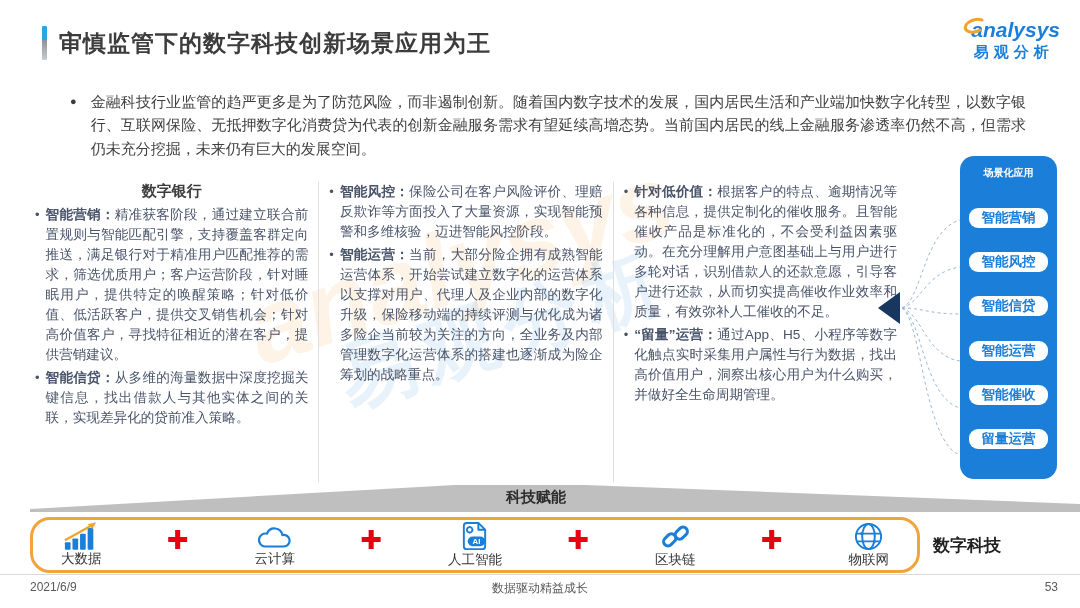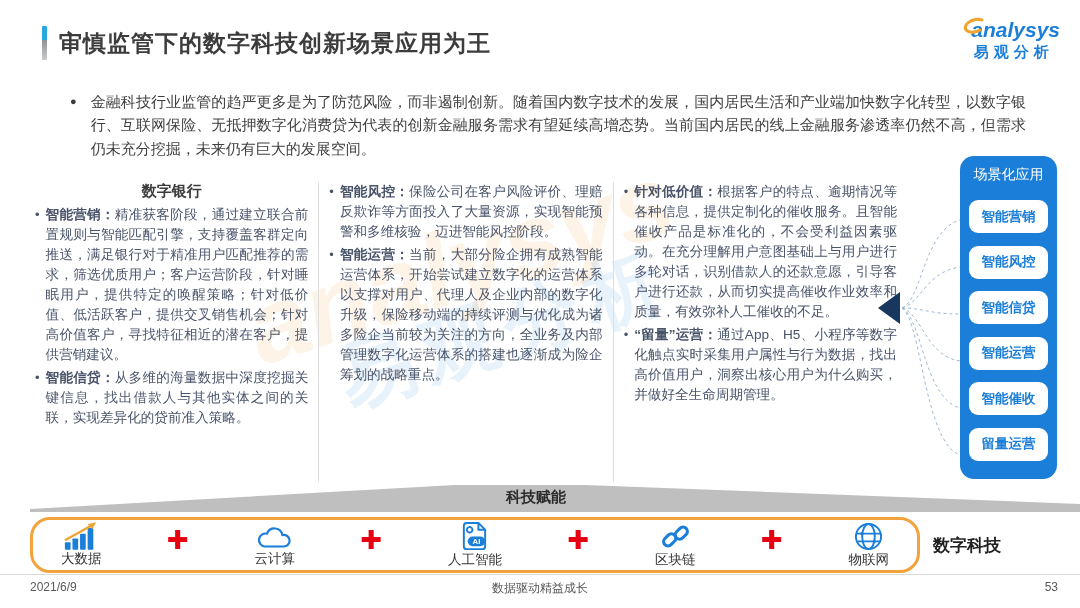--- a/index.html
+++ b/index.html
@@ -31,23 +31,23 @@
   .col-dot{font-size:13px;line-height:20px;margin-right:6px;color:#49546a;}
   .col-body{font-size:13.6px;line-height:1.47;text-align:justify;color:#49546a;}
   .col-label{font-weight:bold;}
   
   .watermark{position:absolute;left:250px;top:210px;z-index:1;transform:rotate(-18deg);pointer-events:none;}
   .wm-en{font-size:104px;font-weight:bold;font-style:italic;color:rgba(242,163,60,0.13);line-height:1;}
   .wm-cn{font-size:76px;font-weight:bold;color:rgba(27,126,216,0.10);line-height:1;margin:-14px 0 0 70px;letter-spacing:10px;}
   
   .sidebar{position:absolute;left:960px;top:156px;width:97px;height:323px;background:#1b7ed8;
     border-radius:14px;display:flex;flex-direction:column;align-items:center;z-index:2;}
-  .sidebar-header{color:#ffffff;font-size:14px;font-weight:normal;padding:10px 0 4px;}
+  .sidebar-header{color:#ffffff;font-size:10px;font-weight:bold;padding:10px 0 4px;}
   .sidebar-list{flex:1;display:flex;flex-direction:column;justify-content:space-evenly;align-items:center;width:100%;padding-bottom:6px;}
-  .sidebar-btn{width:79px;height:33px;background:#ffffff;border-radius:9px;border:none;
+  .sidebar-btn{width:79px;height:20px;background:#ffffff;border-radius:9px;border:none;
     color:#1b7ed8;font-size:13.5px;font-weight:bold;display:flex;align-items:center;justify-content:center;cursor:pointer;}
   .connector{position:absolute;left:852px;top:160px;width:108px;height:318px;z-index:2;}
   
   .band-svg{position:absolute;left:0;top:480px;z-index:1;}
   .band-label{position:absolute;top:488px;left:456px;width:160px;text-align:center;
     font-size:15px;font-weight:bold;color:#2b2b2b;z-index:2;}
   .tech-box{position:absolute;left:30px;top:517px;width:890px;height:56px;box-sizing:border-box;
     border:3px solid #f2a33c;border-radius:20px;background:#fff;display:flex;align-items:center;
     justify-content:space-between;padding:0 28px;z-index:2;}
   .tech-item{display:flex;flex-direction:column;align-items:center;}

